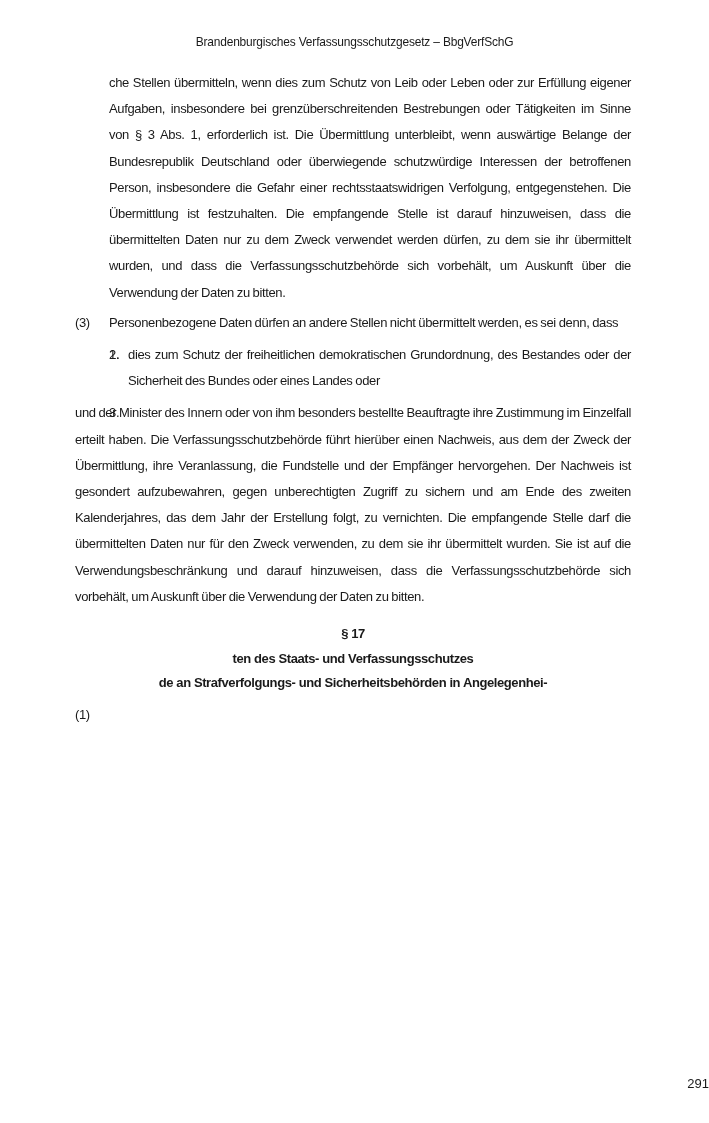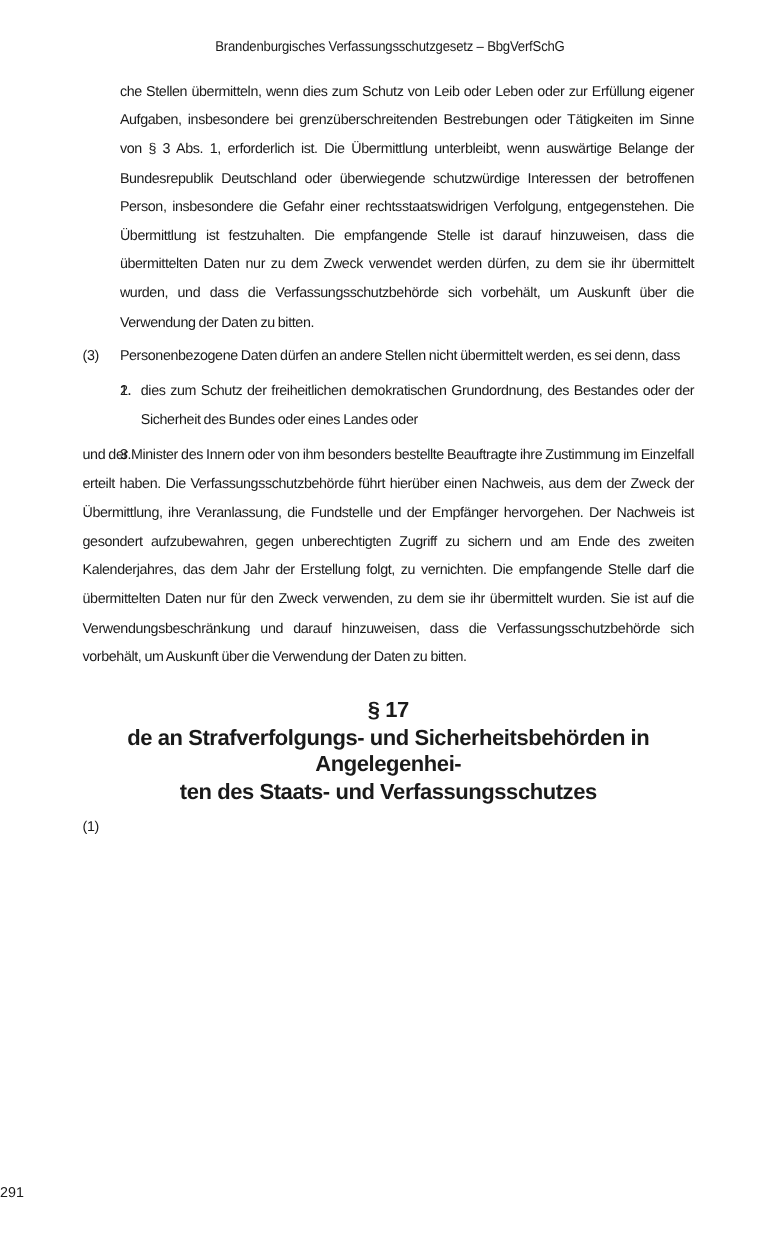--- a/index.html
+++ b/index.html
@@ -9,23 +9,23 @@
             font-size: 13px; letter-spacing: -0.2px; transform: scaleX(0.92); }
   .page { position: absolute; left: 75px; top: 70px; width: 556px; }
   .txt { font-size: 13px; line-height: 26.2px; text-align: justify;
          transform-origin: left top; letter-spacing: -0.35px; word-spacing: -0.5px; }
   .indent { padding-left: 34px; }
   .para-num { position: absolute; left: 0; }
   .para { position: relative; padding-left: 34px; margin-top: 4px; }
   .list { margin-left: 34px; }
   .li { position: relative; padding-left: 19px; margin-top: 6px; }
   .li-num { position: absolute; left: 0; }
-  .heading { text-align: center; font-weight: bold; font-size: 20px; line-height: 24.5px;
-             letter-spacing: -0.4px; margin-top: 24px; }
-  .footer { position: absolute; top: 1076px; left: 0; width: 709px; text-align: left; font-size: 13px; }
+  .heading { text-align: center; font-weight: bold; font-size: 13px; line-height: 24.5px;
+             letter-spacing: -0.4px; margin-top: 12px; }
+  .footer { position: absolute; top: 1076px; left: 0; width: 709px; text-align: right; font-size: 13px; }
 </style>
 </head>
 <body>
 
 <div class="header">Brandenburgisches Verfassungsschutzgesetz – BbgVerfSchG</div>
 
 <div class="page">
   <div class="txt indent">che Stellen übermitteln, wenn dies zum Schutz von Leib oder Leben oder zur Erfüllung eigener Aufgaben, insbesondere bei grenzüberschreitenden Bestrebungen oder Tätigkeiten im Sinne von § 3 Abs. 1, erforderlich ist. Die Übermittlung unterbleibt, wenn auswärtige Belange der Bundesrepublik Deutschland oder überwiegende schutzwürdige Interessen der betroffenen Person, insbesondere die Gefahr einer rechtsstaatswidrigen Verfolgung, entgegenstehen. Die Übermittlung ist festzuhalten. Die empfangende Stelle ist darauf hinzuweisen, dass die übermittelten Daten nur zu dem Zweck verwendet werden dürfen, zu dem sie ihr übermittelt wurden, und dass die Verfassungsschutzbehörde sich vorbehält, um Auskunft über die Verwendung der Daten zu bitten.</div>
 
   <div class="txt para">
@@ -43,22 +43,22 @@
     </div>
     <div class="txt li">
       <span class="li-num">3.</span>
     </div>
   </div>
 
   <div class="txt" style="margin-top:4px;">und der Minister des Innern oder von ihm besonders bestellte Beauftragte ihre Zustimmung im Einzelfall erteilt haben. Die Verfassungsschutzbehörde führt hierüber einen Nachweis, aus dem der Zweck der Übermittlung, ihre Veranlassung, die Fundstelle und der Empfänger hervorgehen. Der Nachweis ist gesondert aufzubewahren, gegen unberechtigten Zugriff zu sichern und am Ende des zweiten Kalenderjahres, das dem Jahr der Erstellung folgt, zu vernichten. Die empfangende Stelle darf die übermittelten Daten nur für den Zweck verwenden, zu dem sie ihr übermittelt wurden. Sie ist auf die Verwendungsbeschränkung und darauf hinzuweisen, dass die Verfassungsschutzbehörde sich vorbehält, um Auskunft über die Verwendung der Daten zu bitten.</div>
 
   <div class="heading">
     <div>§ 17</div>
+    <div>ten des Staats- und Verfassungsschutzes</div>
     <div>de an Strafverfolgungs- und Sicherheitsbehörden in Angelegenhei-</div>
-    <div>ten des Staats- und Verfassungsschutzes</div>
   </div>
 
   <div class="txt para" style="margin-top:6px;">
     <span class="para-num">(1)</span>
   </div>
 </div>
 
 <div class="footer">291</div>
 
 </body></html>

